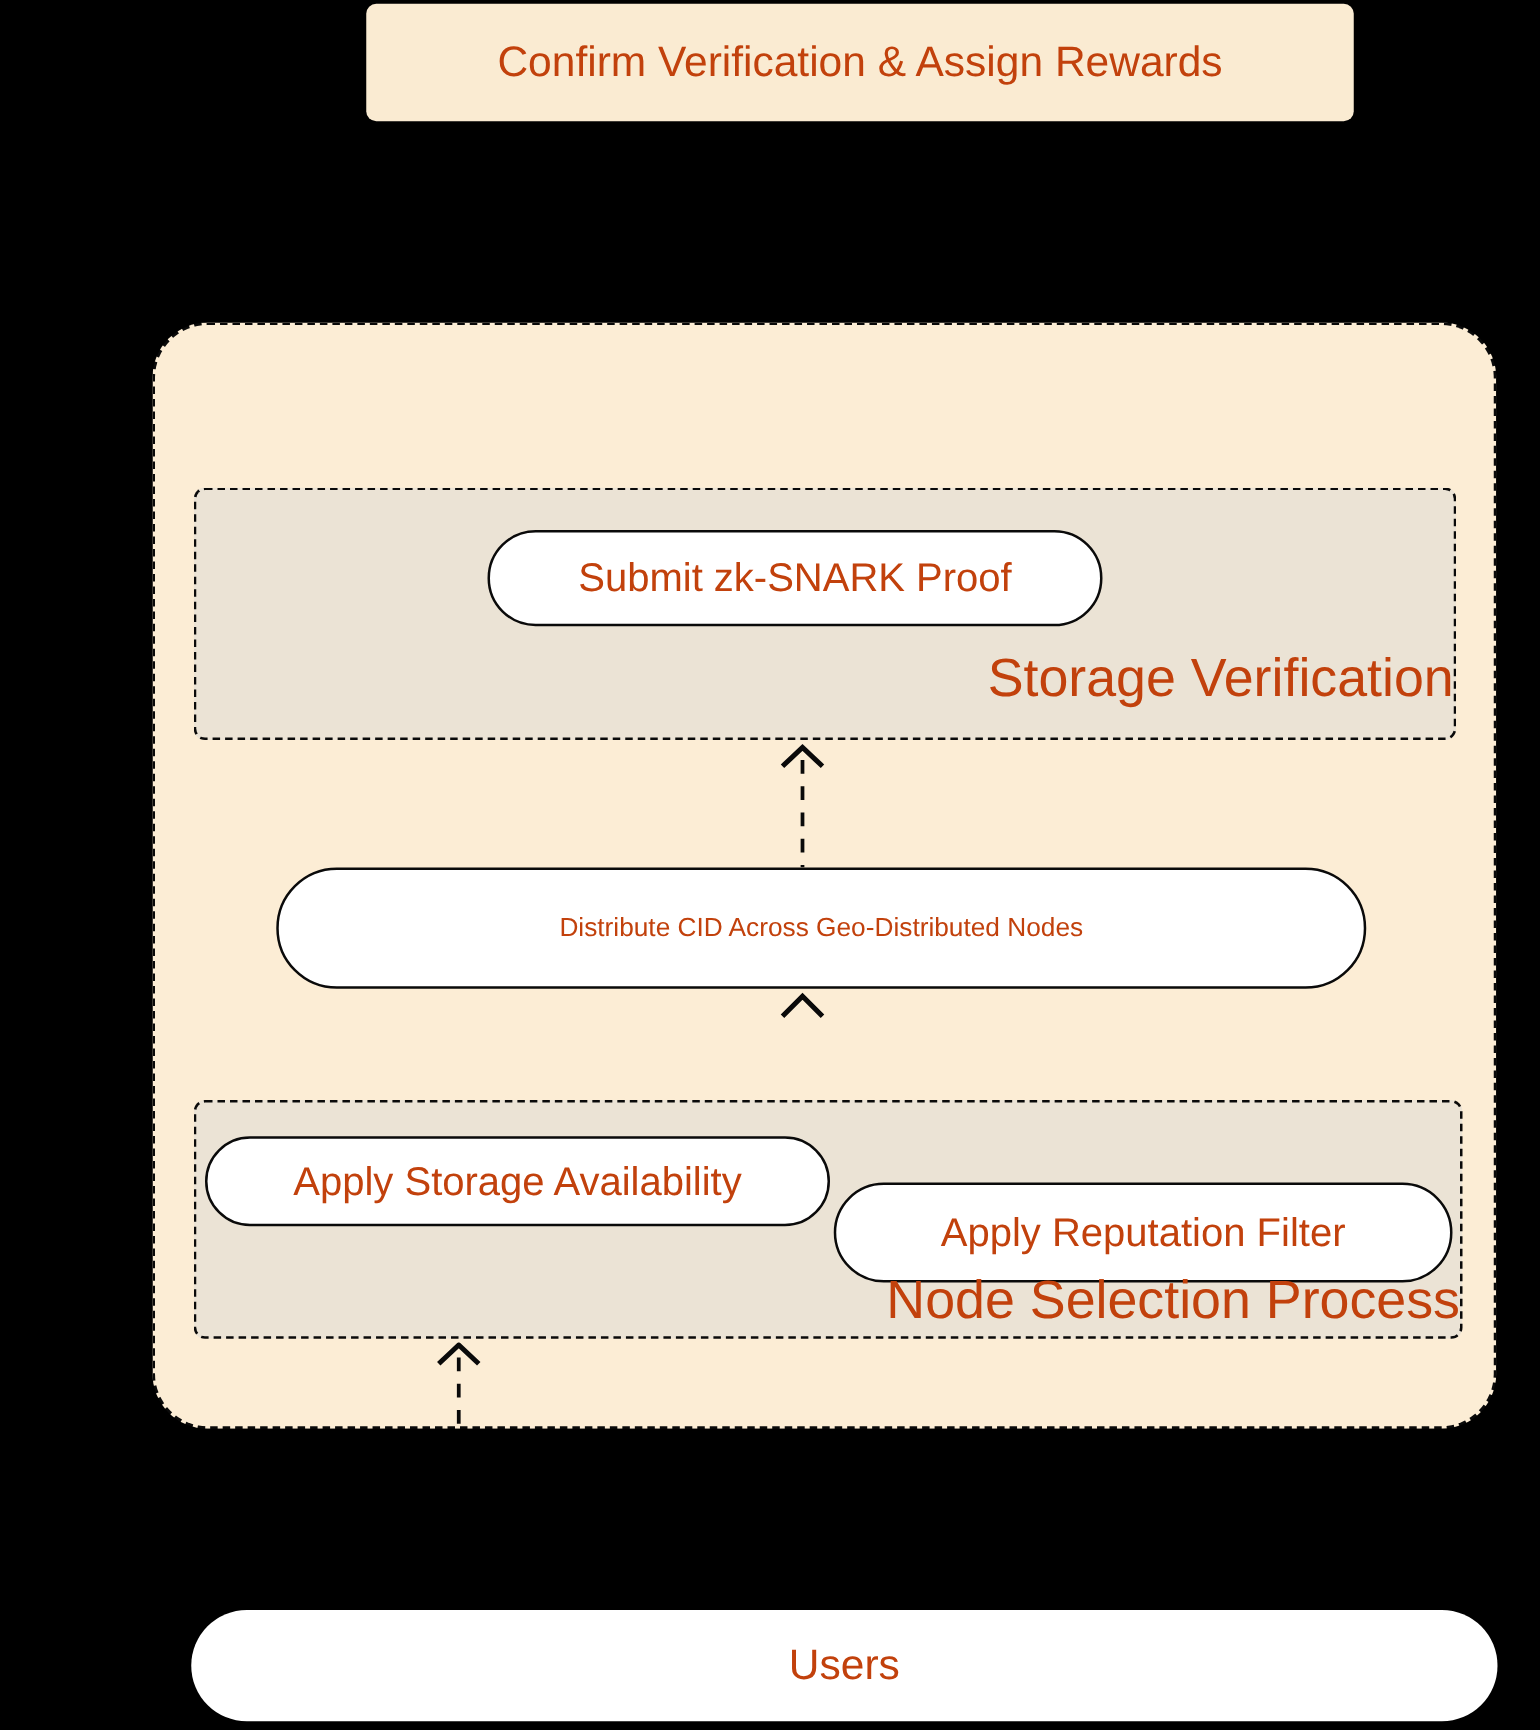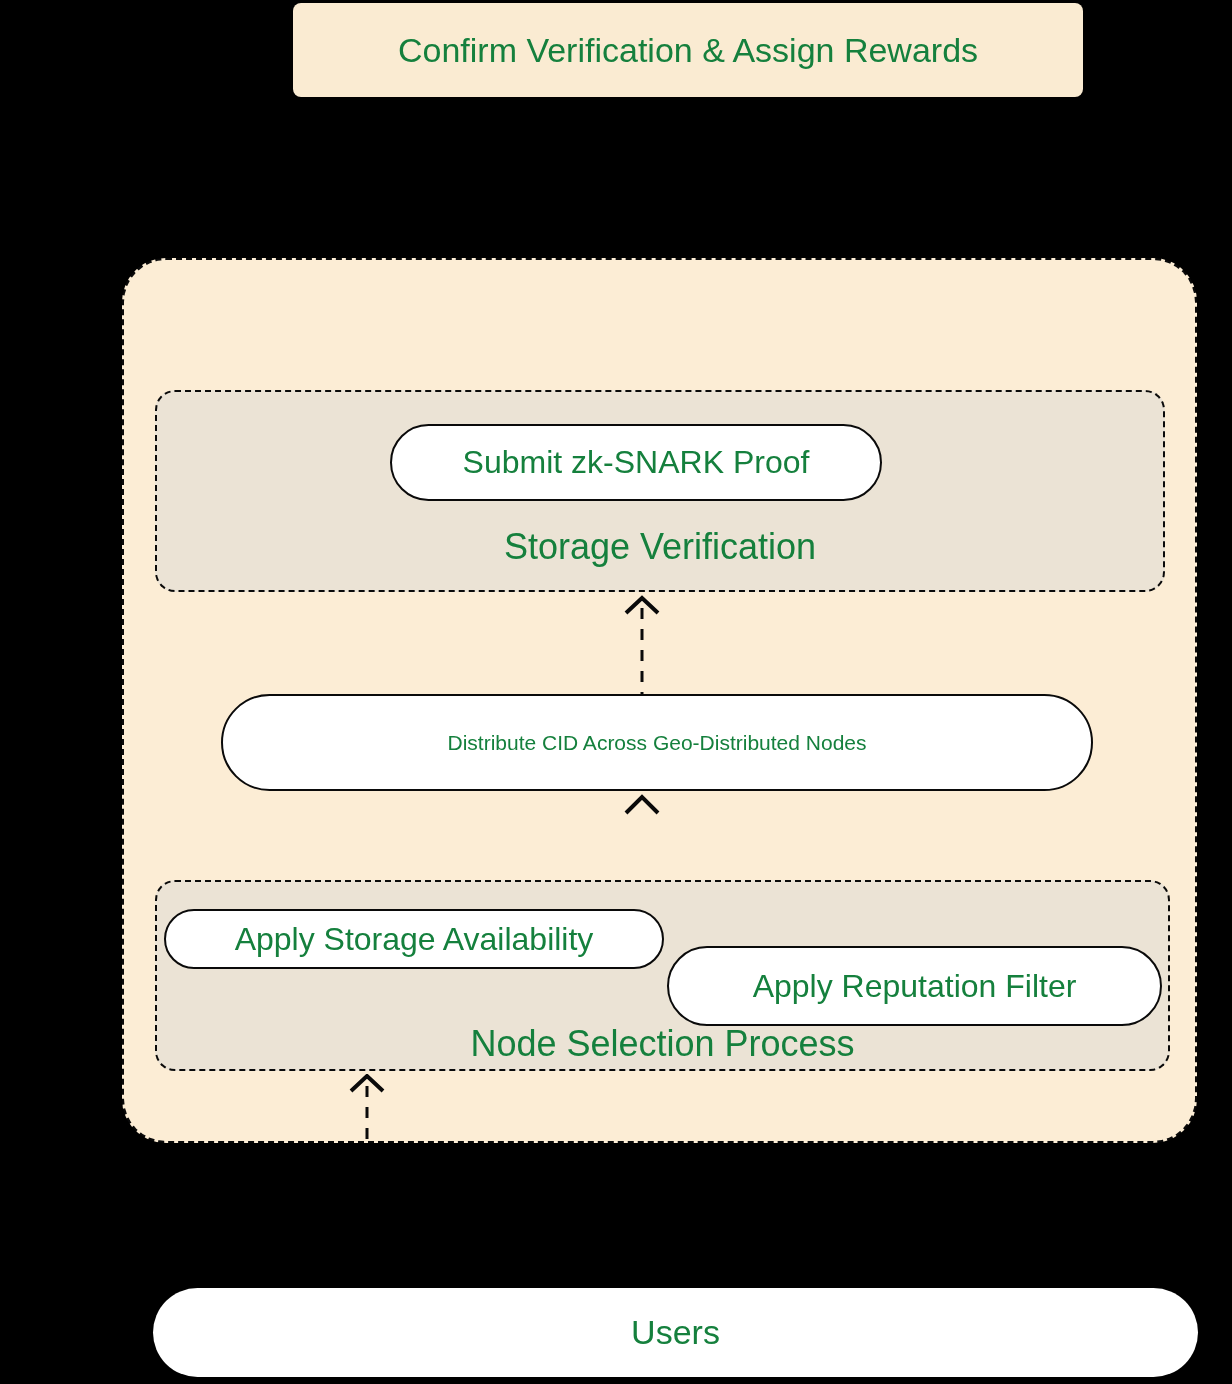--- a/index.html
+++ b/index.html
@@ -1,49 +1,49 @@
 <!DOCTYPE html>
 <html><head>
 <meta charset="utf-8">
 <style>
   html,body { margin:0; padding:0; background:#000; }
   .canvas {
     position:relative; width:1232px; height:1384px; background:#000000;
-    font-family:"Liberation Sans", sans-serif; color:#15803d; overflow:hidden;
+    font-family:"Liberation Sans", sans-serif; color:#c2410c; overflow:hidden;
   }
   .header-box {
     position:absolute; left:293px; top:3px; width:790px; height:94px;
     background:#faebd2; border-radius:8px;
     display:flex; align-items:center; justify-content:center;
     font-size:34px; white-space:nowrap;
   }
   .outer-container {
     position:absolute; left:122px; top:258px; width:1075px; height:885px;
     background:#fcedd5; border:2px dashed #0a0a0a; border-radius:44px;
     box-sizing:border-box;
   }
   .cluster {
     position:absolute; background:#ebe3d5; border:2px dashed #0a0a0a;
-    border-radius:20px; box-sizing:border-box;
+    border-radius:9px; box-sizing:border-box;
   }
   .cluster-sv { left:31px; top:130px; width:1010px; height:202px; }
   .cluster-ns { left:31px; top:620px; width:1015px; height:191px; }
   .cluster-label {
-    position:absolute; left:0; width:100%; text-align:center;
-    font-size:36px; white-space:nowrap;
+    position:absolute; left:0; width:100%; text-align:right;
+    font-size:43px; white-space:nowrap;
   }
   .node {
     position:absolute; background:#ffffff; border:2.5px solid #0a0a0a;
     border-radius:999px; box-sizing:border-box;
     display:flex; align-items:center; justify-content:center;
     font-size:32px; white-space:nowrap;
   }
   .node-submit      { left:233px; top:32px;  width:492px; height:77px; }
   .node-distribute  { left:97px;  top:434px; width:872px; height:97px; font-size:21px; }
-  .node-apply-storage    { left:7px;   top:27px; width:500px; height:60px; }
+  .node-apply-storage    { left:7px;   top:27px; width:500px; height:72px; }
   .node-apply-reputation { left:510px; top:27px; width:495px; height:80px;margin-top:37px; }
   .node-users {
     position:absolute; left:153px; top:1288px; width:1045px; height:89px;
     background:#ffffff; border-radius:999px;
     display:flex; align-items:center; justify-content:center;
     font-size:34px;
     text-align:right;
   }
   .arrow { position:absolute; }
 </style>

